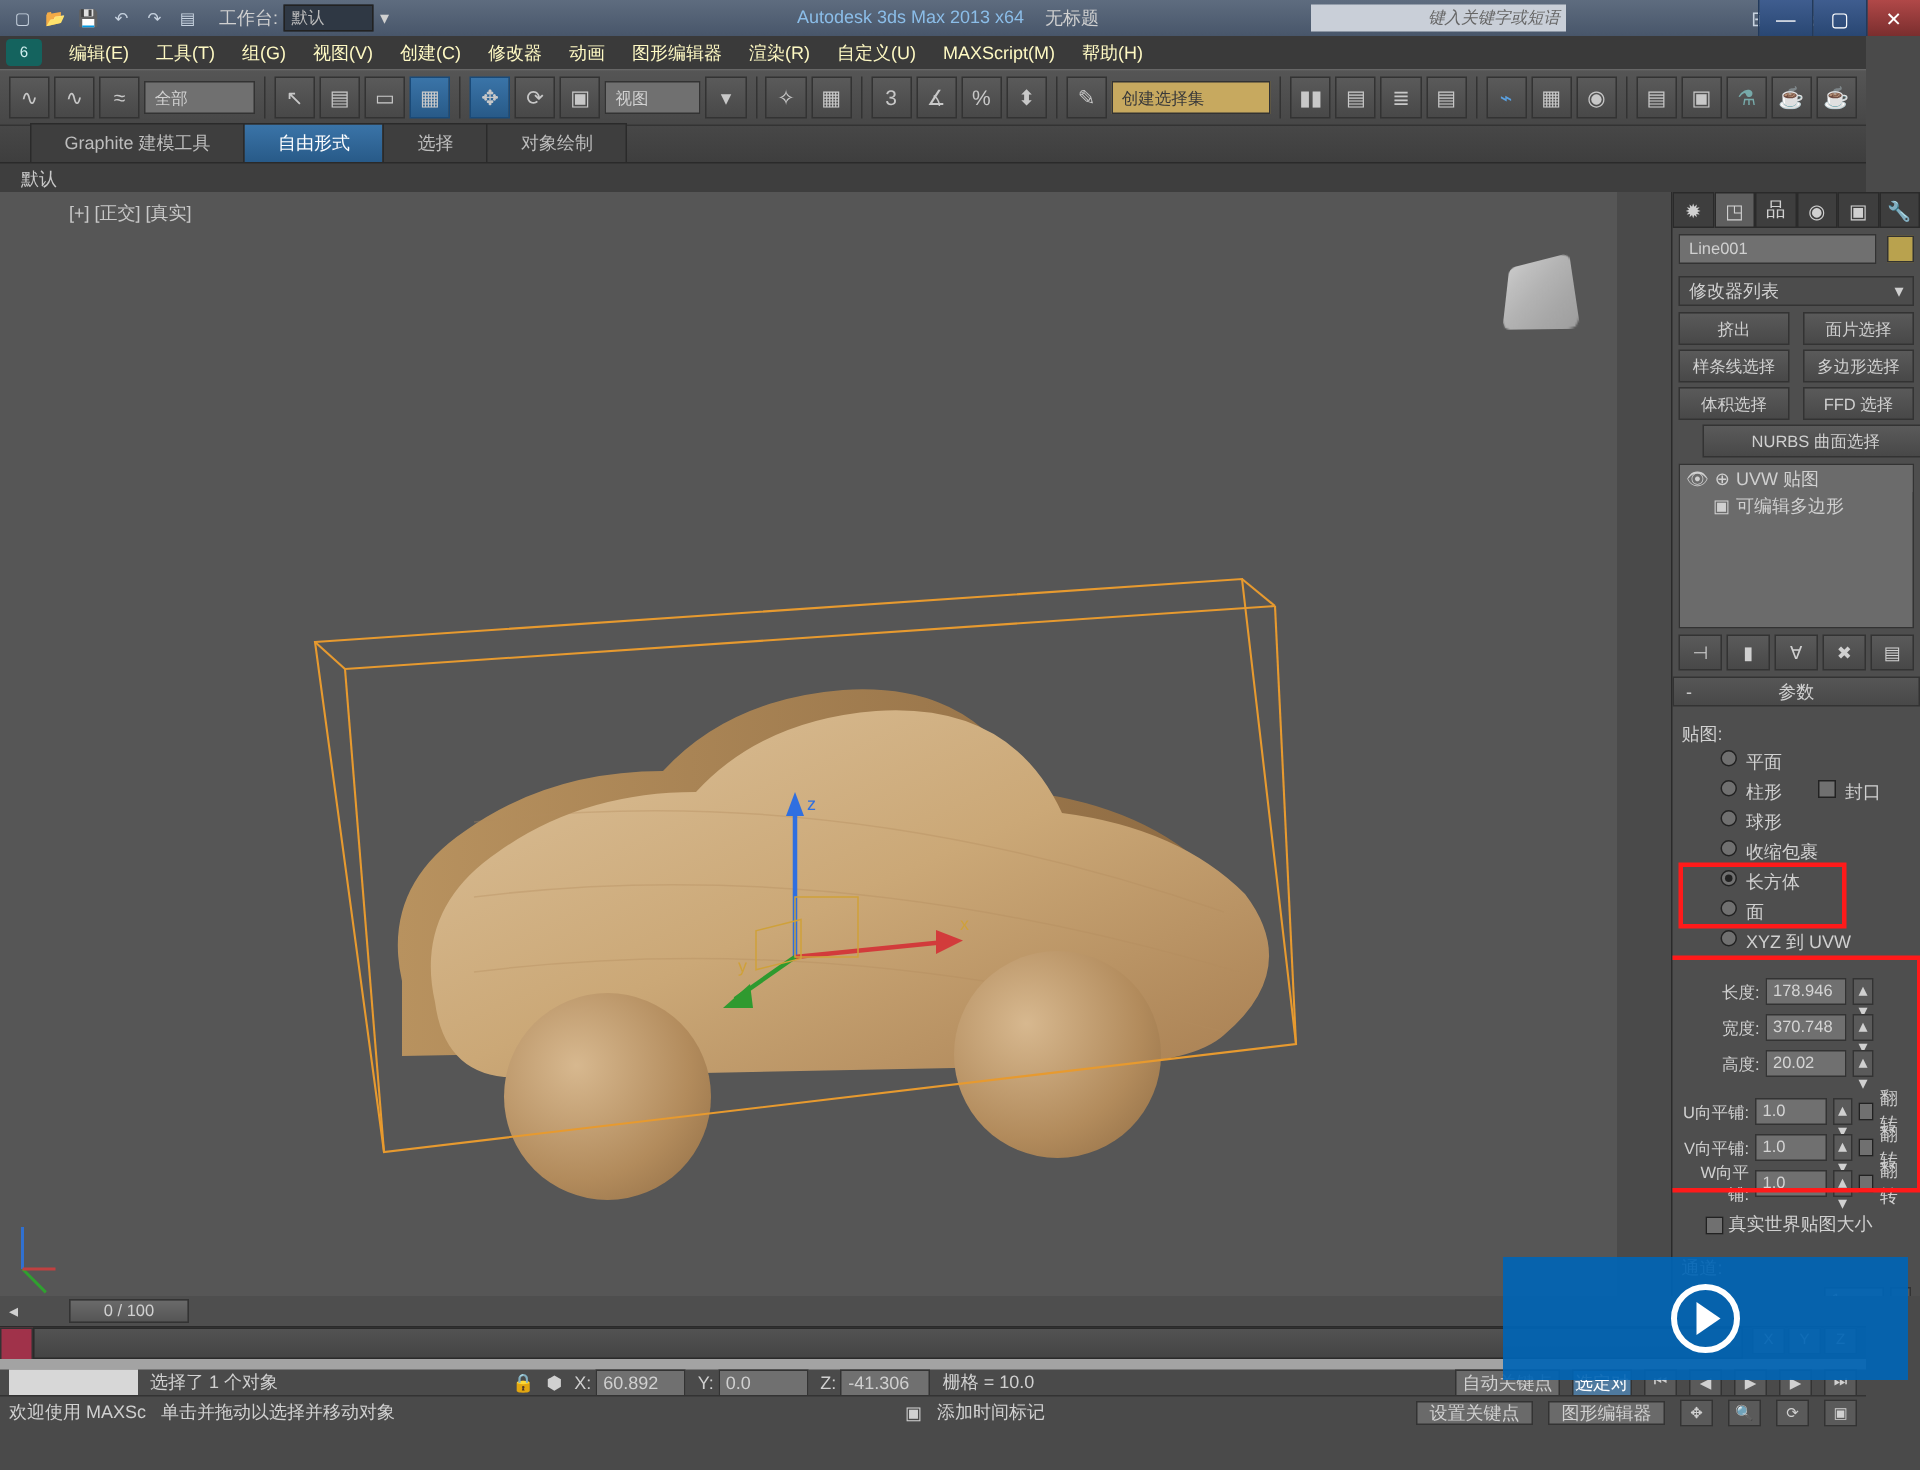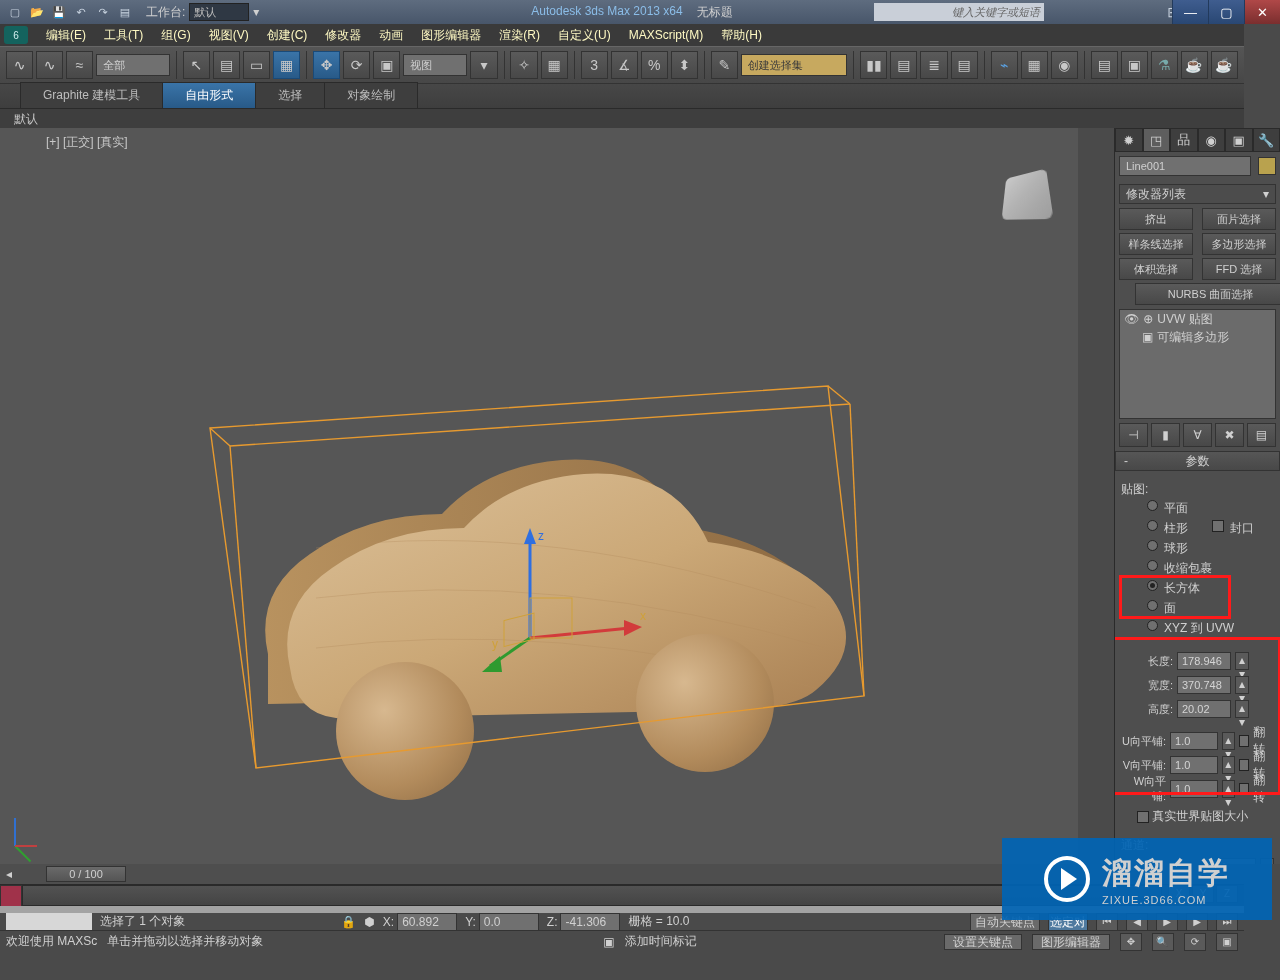--- a/index.html
+++ b/index.html
@@ -506,17 +506,13 @@
   <div class="sbtn">设置关键点</div>
   <div class="sbtn">图形编辑器</div>
   <span class="playbtn">✥</span>
   <span class="playbtn">🔍</span>
   <span class="playbtn">⟳</span>
   <span class="playbtn">▣</span>
 </div>
 
 <div id="wm">
   <div class="pl"></div>
-  <div>
-    <div class="t1">溜溜自学</div>
-    <div class="t2">ZIXUE.3D66.COM</div>
-  </div>
 </div>
 
 </body></html>

